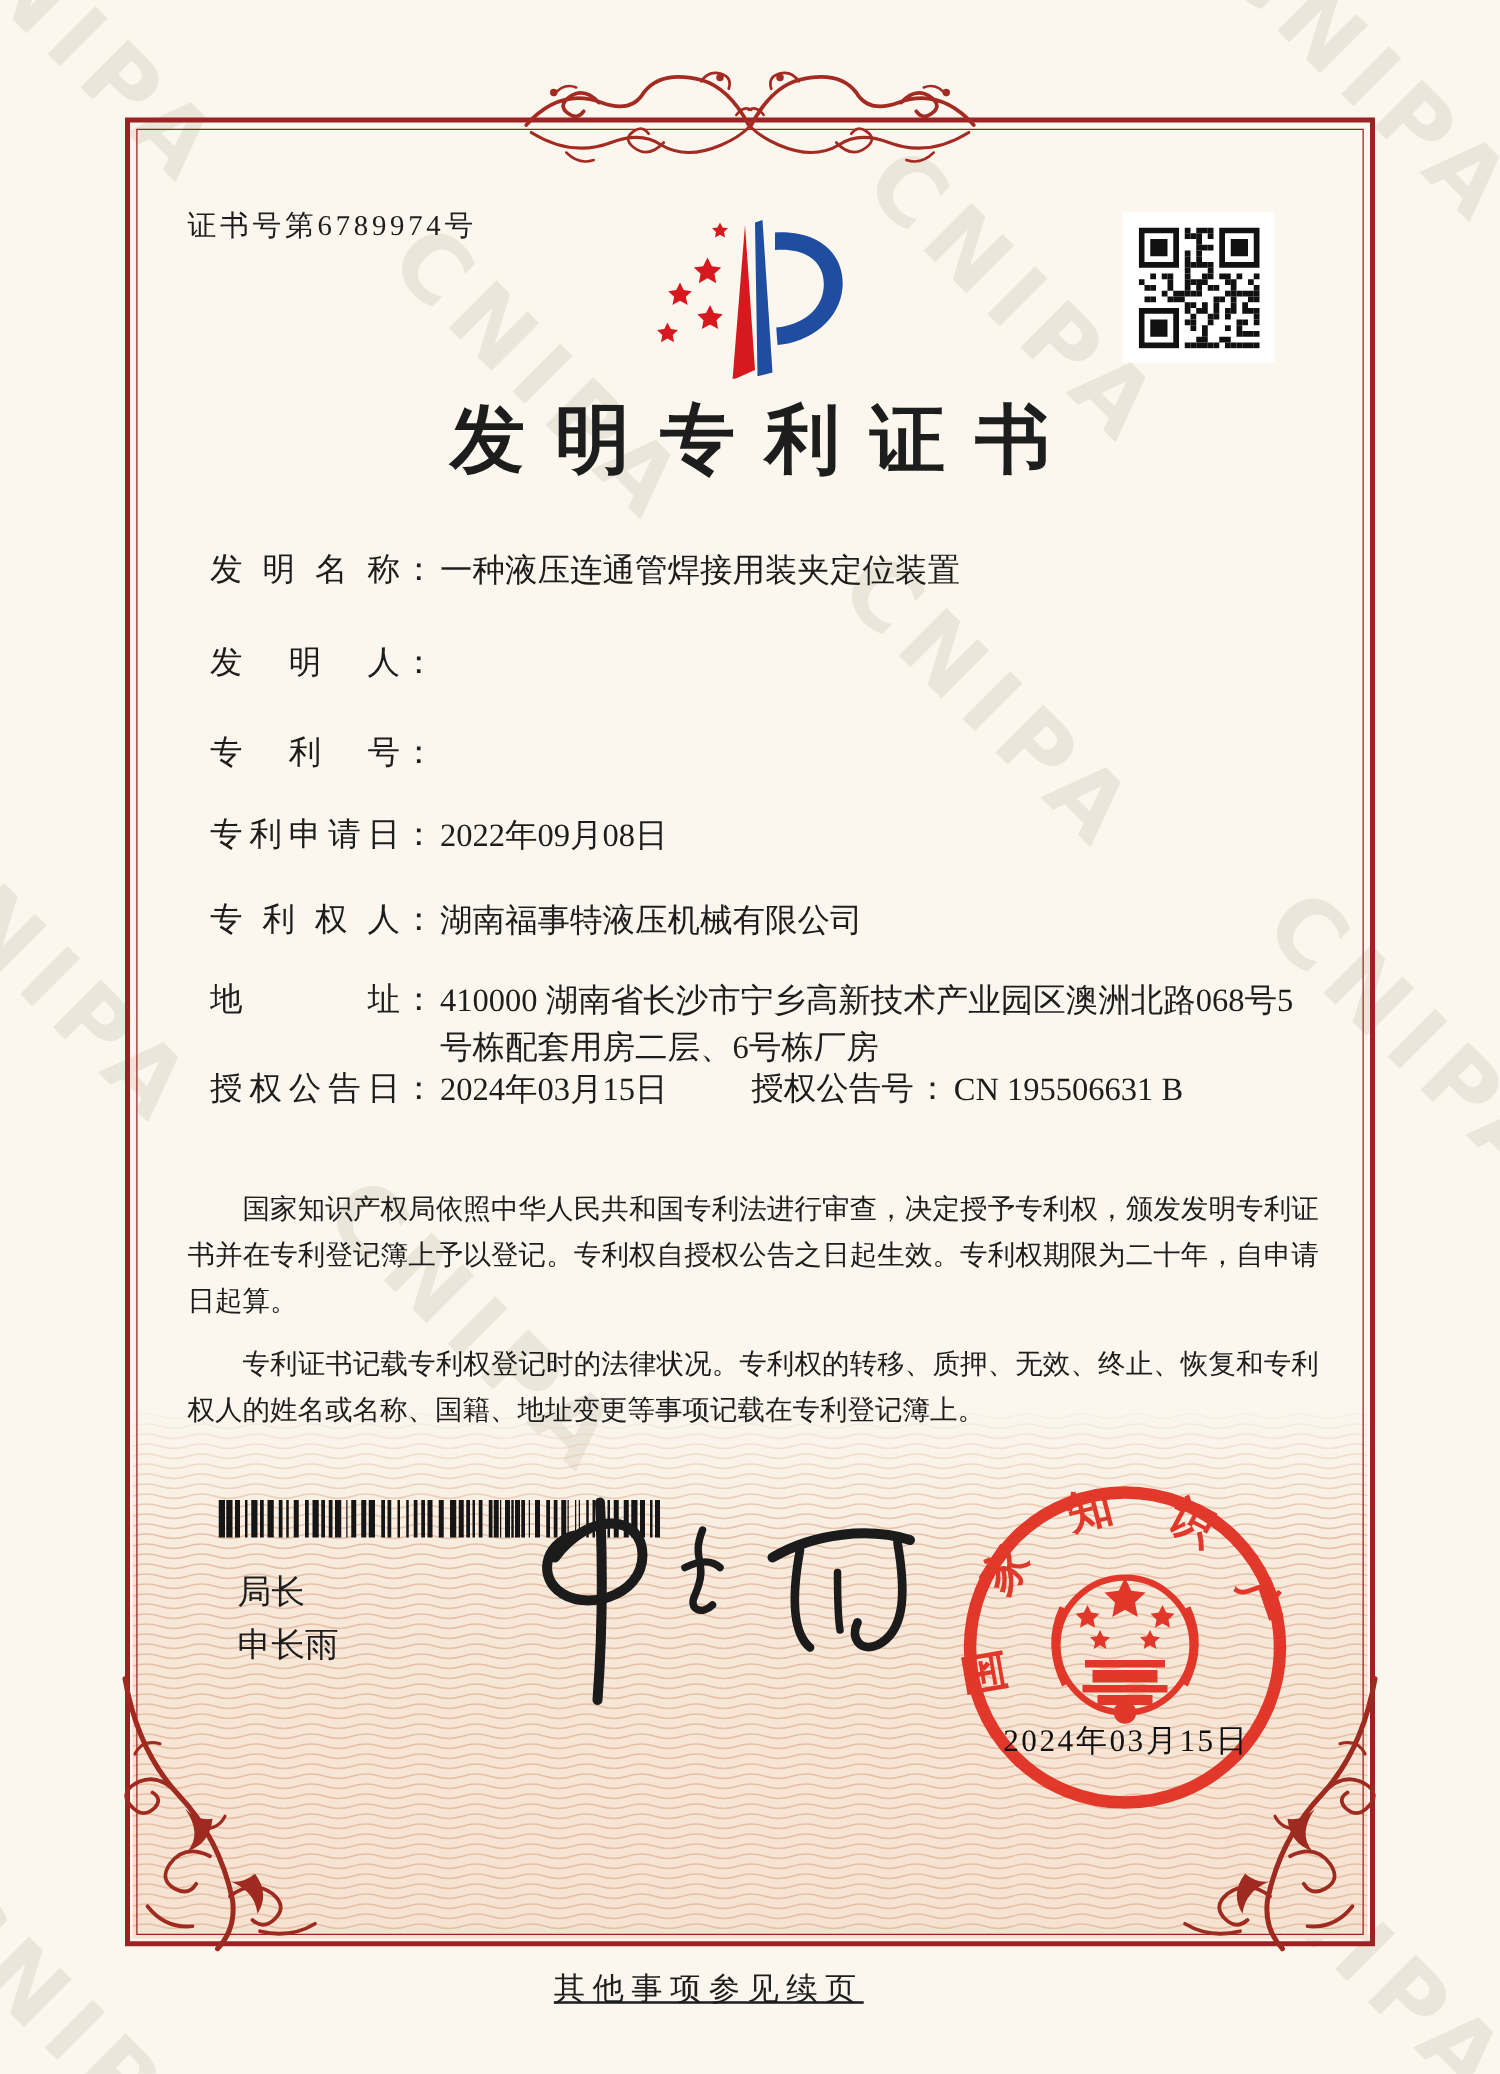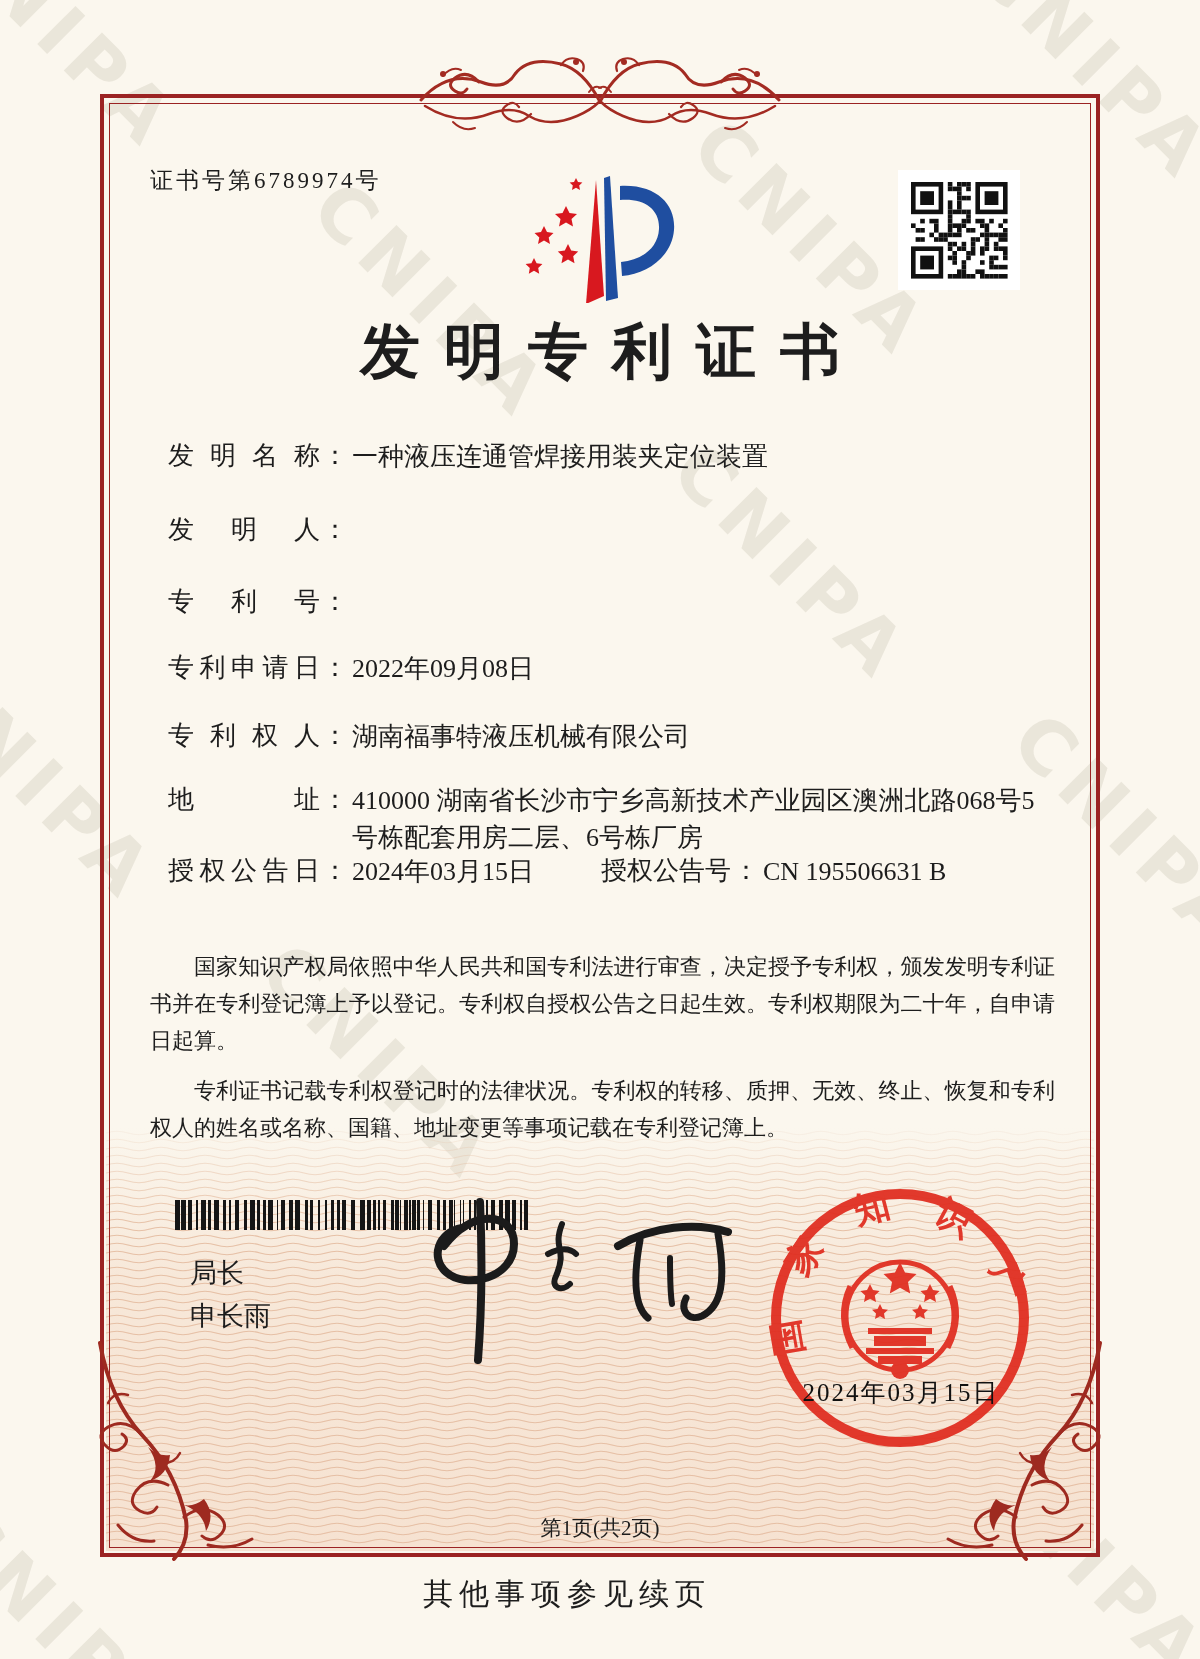--- a/index.html
+++ b/index.html
@@ -47,21 +47,21 @@
   .sig-name{position:absolute;left:190px;top:1298px;font-size:27px;font-weight:500;
             font-family:"Liberation Sans",sans-serif;}
   .signature{position:absolute;left:402px;top:1188px;width:336px;height:178px;}
 
   .seal{position:absolute;left:760px;top:1178px;width:280px;height:280px;}
   .seal-date{position:absolute;left:770px;top:1376px;width:262px;text-align:center;
              font-size:25px;letter-spacing:2px;color:#111;}
 
   .page-num{position:absolute;left:100px;top:1514px;width:1000px;text-align:center;font-size:21px;}
   .cont-note{position:absolute;left:100px;top:1574px;width:934px;text-align:center;
-             font-size:30px;letter-spacing:6px;}
+             font-size:25px;letter-spacing:6px;text-decoration:underline;}
 
   .orn{position:absolute;pointer-events:none;}
 </style>
 </head>
 <body>
 
 <div class="page">
 
   <span class="wm" style="left:60px;top:30px">CNIPA</span>
   <span class="wm" style="left:1095px;top:62px">CNIPA</span>
@@ -489,16 +489,15 @@
         <path d="M26 98 h68 v6 h-68z"></path>
         <path d="M38 106 h44 v8 h-44z"></path>
         <circle cx="60" cy="120" r="9"></circle>
         <path d="M10 36 Q-4 66 12 98" fill="none" stroke="#e02a1d" stroke-width="5"></path>
         <path d="M110 36 Q124 66 108 98" fill="none" stroke="#e02a1d" stroke-width="5"></path>
       </g>
     </g>
   </svg>
   <div class="seal-date">2024年03月15日</div>
 
-  <div class="page-num">第1页(共2页)</div>
   <div class="cont-note">其他事项参见续页</div>
 
 </div>
 
 </body></html>

